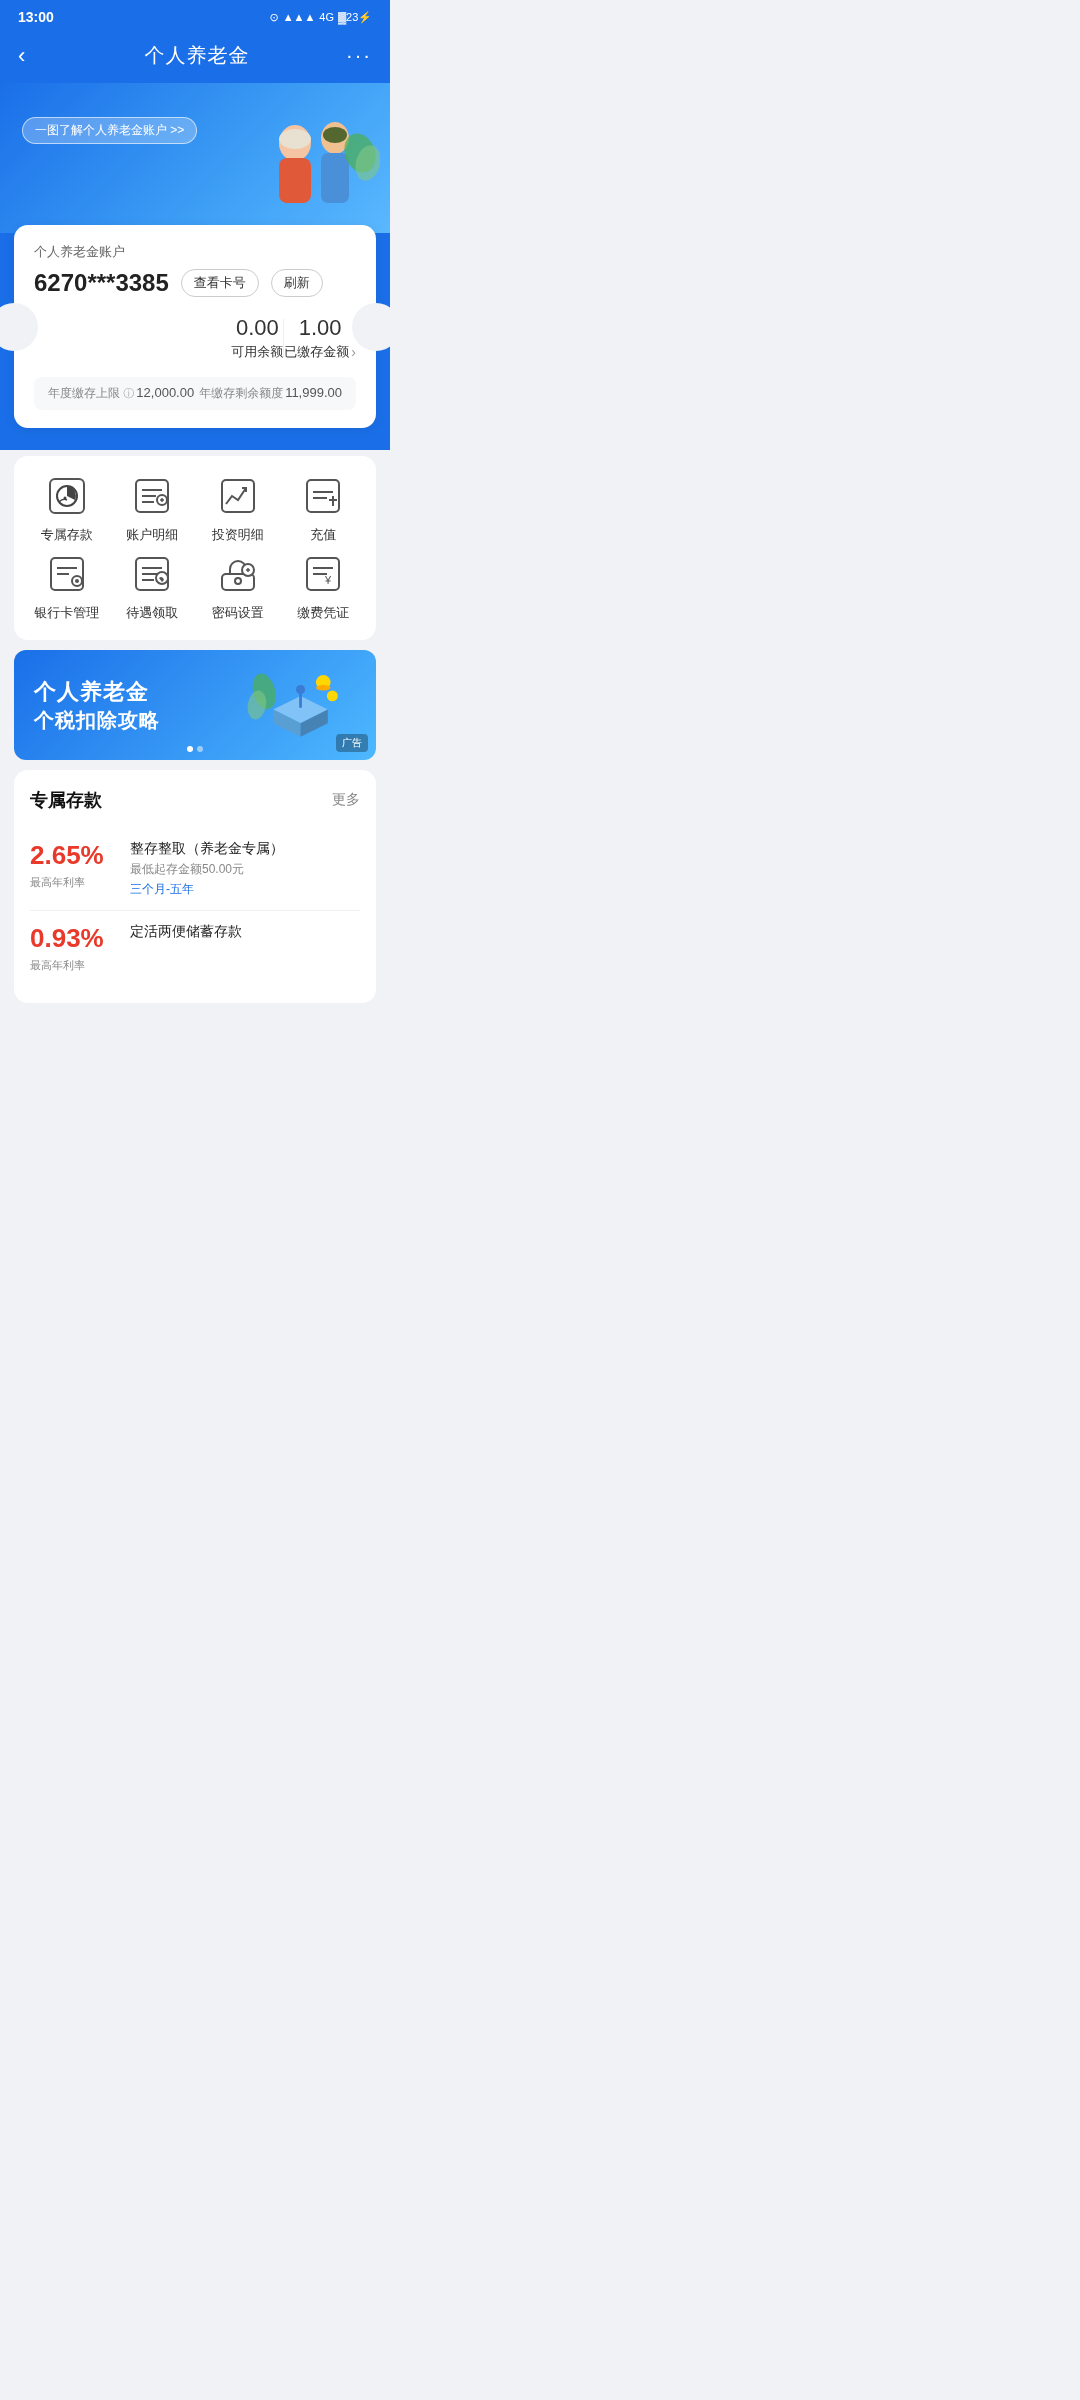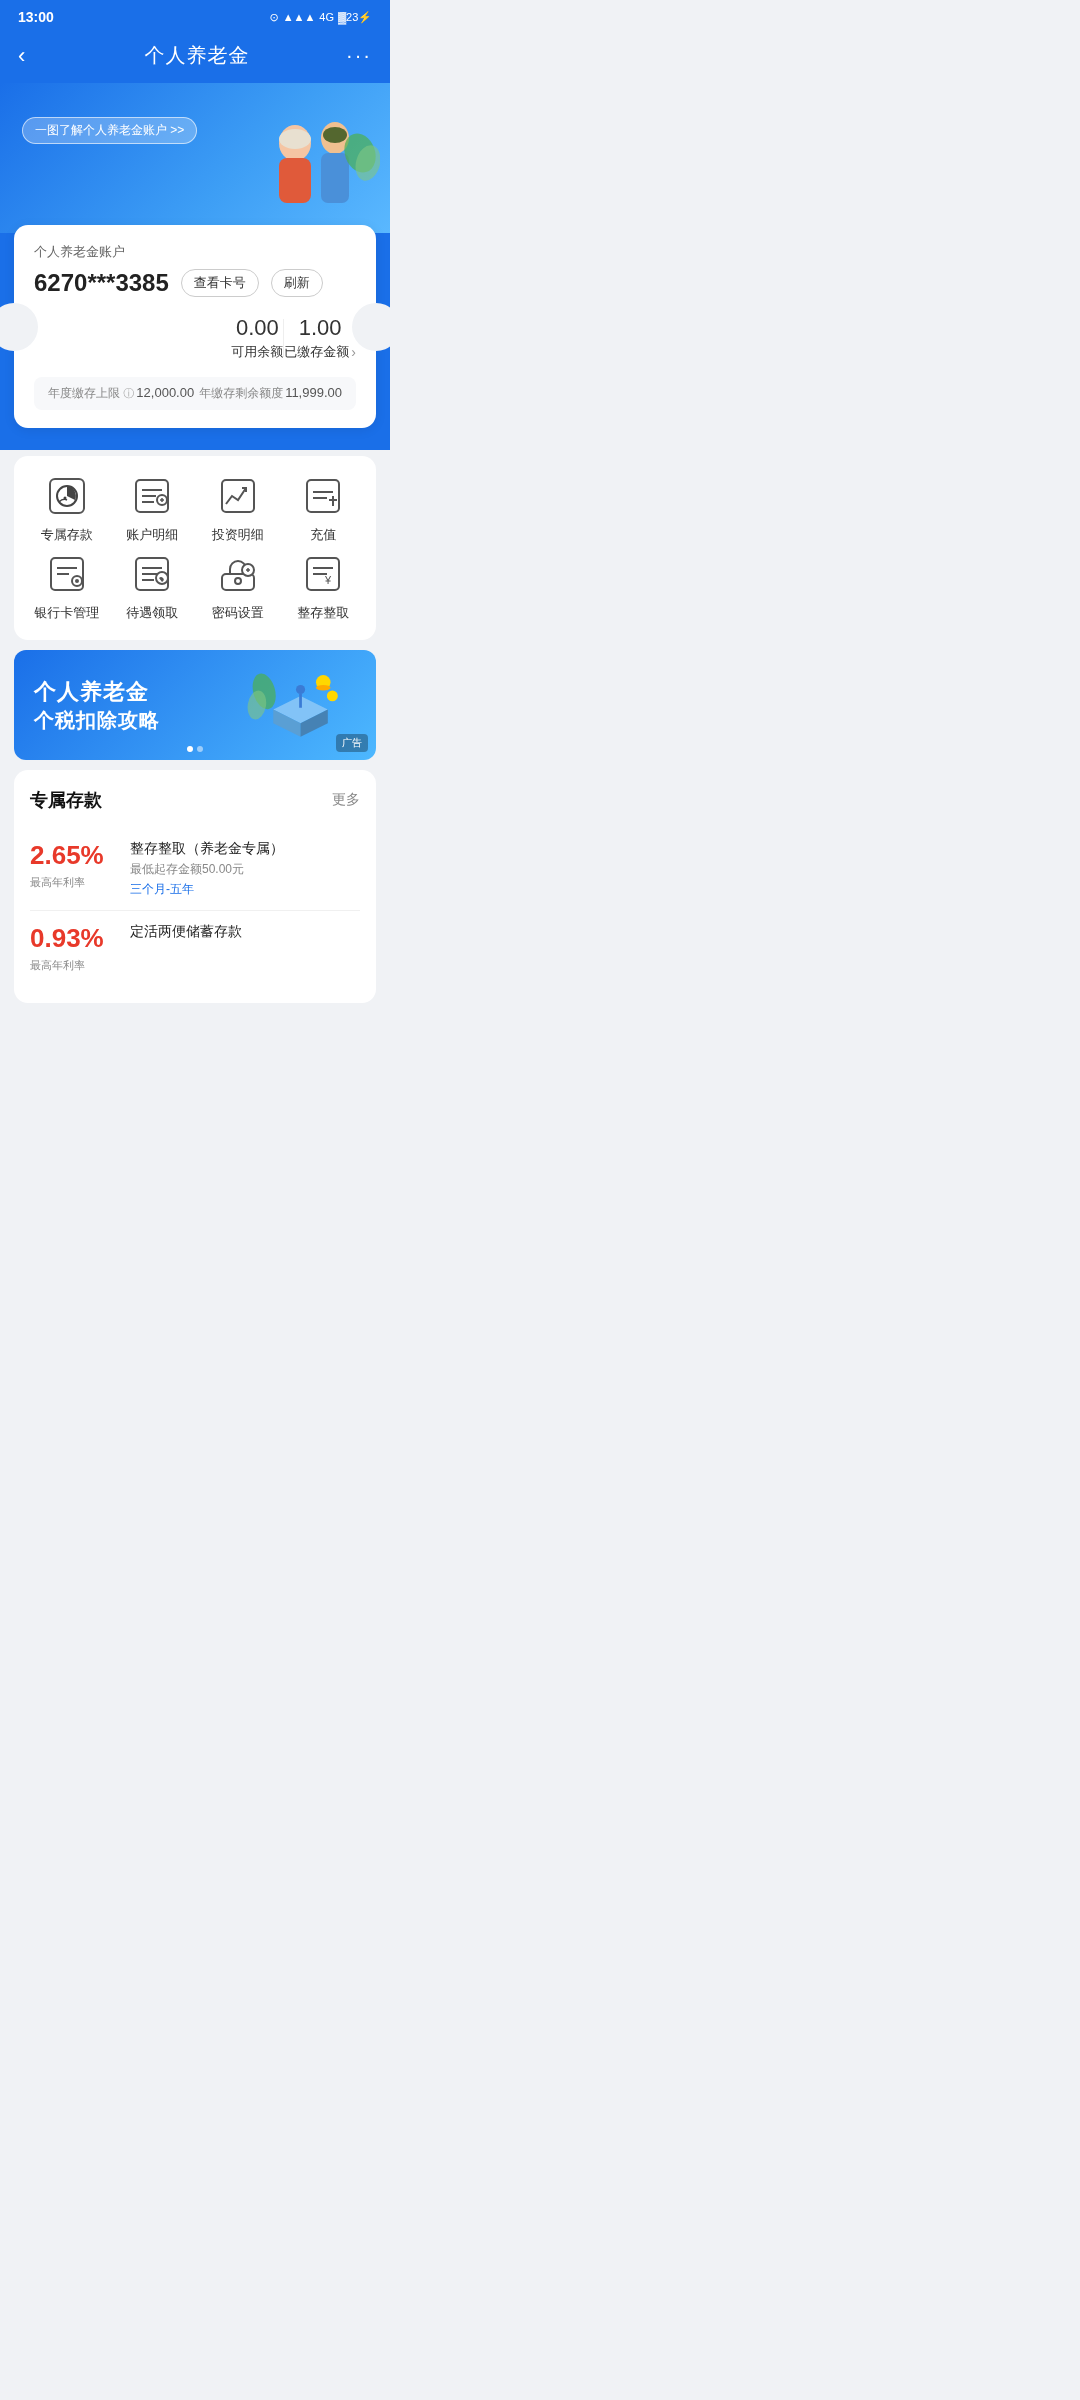--- a/index.html
+++ b/index.html
@@ -551,21 +551,21 @@
     </div>
     <div class="menu-item">
       <div class="menu-icon">
         <svg viewBox="0 0 36 36" fill="none" xmlns="http://www.w3.org/2000/svg">
           <rect x="2" y="2" width="32" height="32" rx="4" stroke="#555" stroke-width="2"></rect>
           <line x1="8" y1="12" x2="28" y2="12" stroke="#555" stroke-width="2"></line>
           <line x1="8" y1="18" x2="22" y2="18" stroke="#555" stroke-width="2"></line>
           <text x="20" y="28" font-size="11" fill="#555" font-family="Arial">¥</text>
         </svg>
       </div>
-      <span class="menu-label">整存整取</span>
+      <span class="menu-label">缴费凭证</span>
     </div>
   </div>
 </div>
 
 <div class="ad-banner">
   <div class="ad-text-block">
     <div class="ad-title-line1">个人养老金</div>
     <div class="ad-title-line2">个税扣除攻略</div>
   </div>
 

